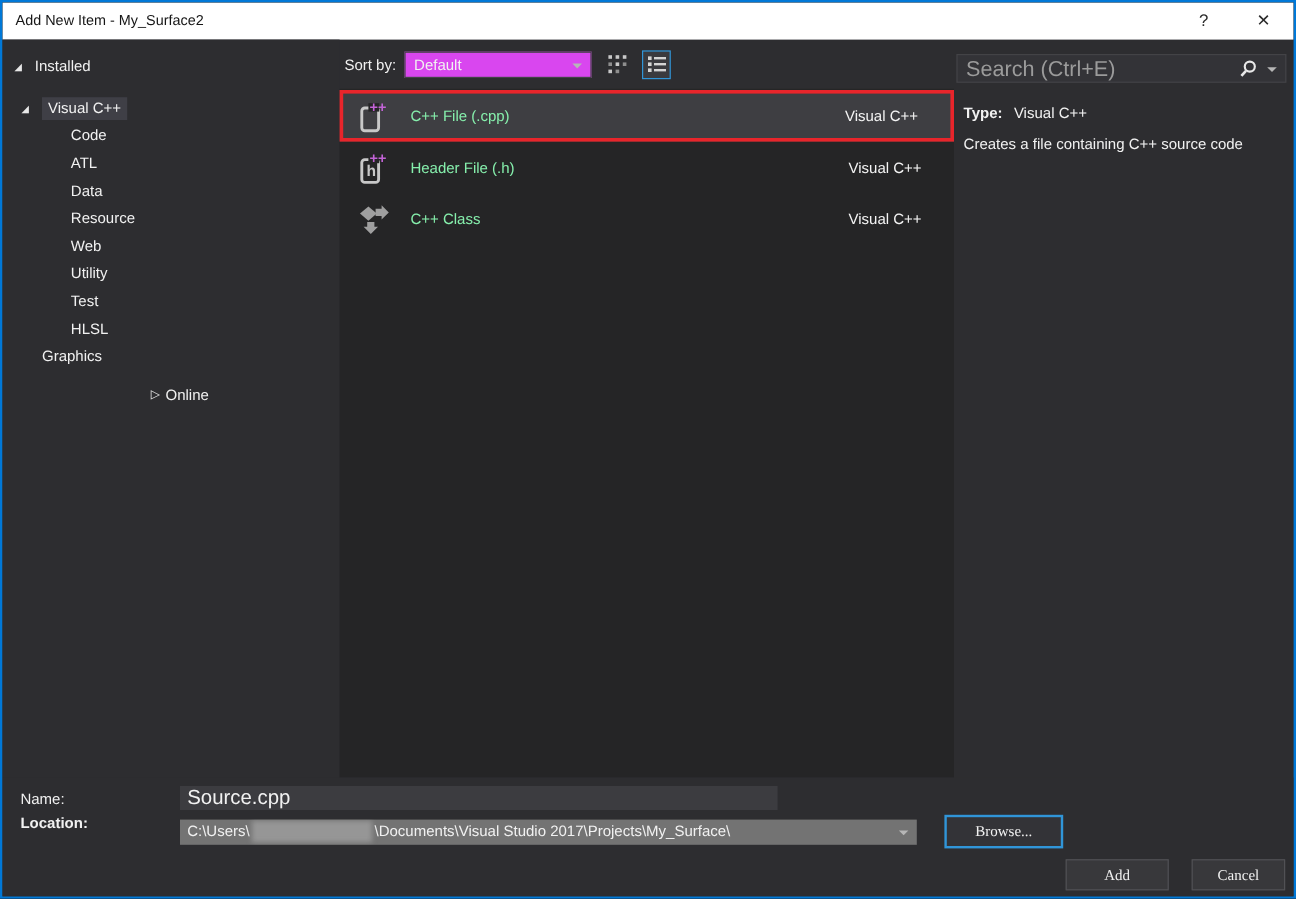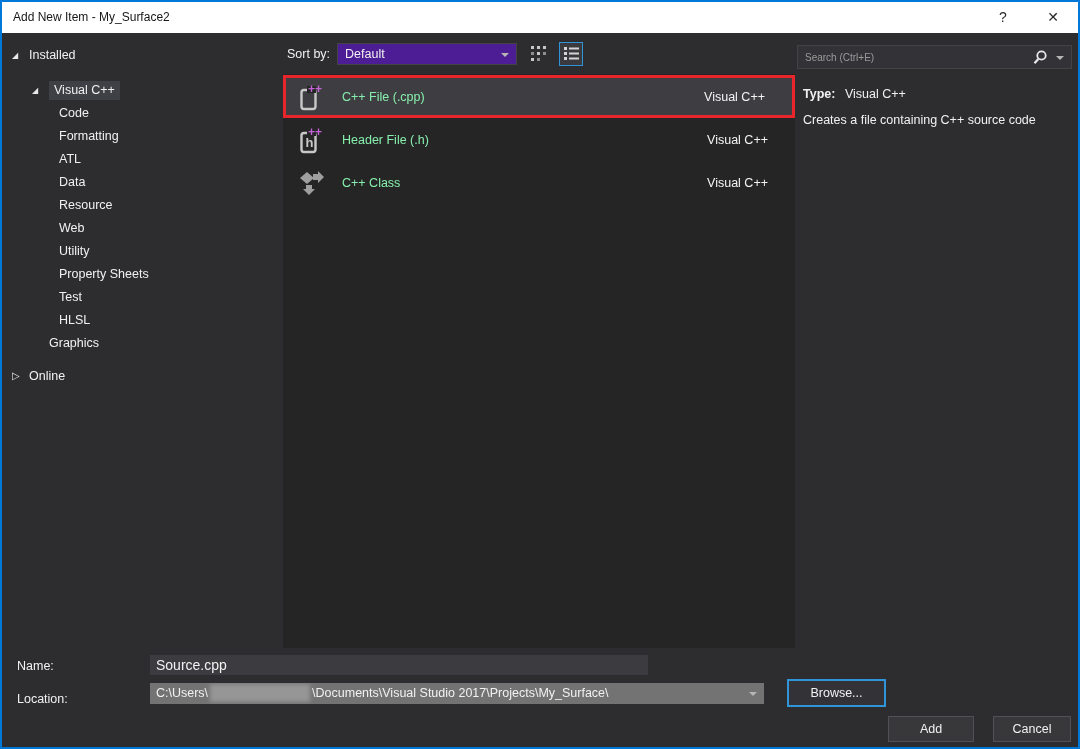--- a/index.html
+++ b/index.html
@@ -30,35 +30,35 @@
     position:absolute; top:31px; left:0; width:281px; bottom:99px;
     background:#2d2d30; padding-top:11px; overflow:hidden;
   }
   .tree-item { height:23px; line-height:23px; white-space:nowrap; cursor:default; }
   .tree-item .tri {
     display:inline-block; width:17px; font-size:8px; color:#e8e8e8;
     vertical-align:1px;
   }
   .tree-item .tri.hollow { font-size:10px; }
   .lvl0 { padding-left:10px; }
-  .lvl1 { padding-left:30px; }
+  .lvl1 { padding-left:16px; }
   .lvl2 { padding-left:57px; }
   .gap-before-vc { margin-top:12px; }
-  .gap-before-online { margin-top:9px; }
+  .gap-before-online { margin-top:9px;text-align:center; }
   .tree-label { font-size:12.5px; }
   .tree-label.selected { background:#3f3f46; padding:2px 5px 3px 5px; }
 
   
   .center-toolbar {
     position:absolute; top:31px; left:281px; width:512px; height:41px;
     display:flex; align-items:center; padding-left:4px;
   }
   .sort-label { margin-right:7px; font-size:12.5px; }
   .sort-dropdown {
-    position:relative; width:180px; height:22px; background:#4c1d95;
+    position:relative; width:156px; height:22px; background:#d946ef;
     border:1px solid #434346; line-height:20px; padding-left:7px;
     font-size:12.5px; cursor:default;
   }
   .dd-arrow {
     position:absolute; right:7px; top:9px; width:0; height:0;
     border-left:4px solid transparent; border-right:4px solid transparent;
     border-top:4px solid #b6b6b6;
   }
   .view-btn {
     width:24px; height:24px; margin-left:9px; display:flex;
@@ -85,62 +85,62 @@
   
   .right-panel {
     position:absolute; top:31px; left:793px; right:0; bottom:99px;
     padding:12px 6px 0 2px;
   }
   .search-box {
     position:relative; height:24px; border:1px solid #434346; background:#333337;
   }
   .search-input {
     width:100%; height:100%; background:transparent; border:none; outline:none;
-    color:#fdba74; font-family:"Liberation Sans", sans-serif; font-size:10px;
+    color:#fdba74; font-family:"Liberation Sans", sans-serif; font-size:18px;
     padding:0 46px 0 7px;
   }
   .search-input::placeholder { color:#9b9b9b; opacity:1; }
   .search-icon { position:absolute; right:22px; top:3px; }
   .search-dd {
     position:absolute; right:7px; top:10px; width:0; height:0;
     border-left:4px solid transparent; border-right:4px solid transparent;
     border-top:4px solid #b6b6b6;
   }
   .type-row { margin:18px 0 0 6px; font-size:12.5px; }
   .type-label { font-weight:bold; }
   .type-value { margin-left:6px; }
   .desc-row { margin:12px 0 0 6px; font-size:12.5px; }
 
   
   .footer { position:absolute; left:0; right:0; bottom:0; height:99px; background:#2d2d30; }
   .field-label { position:absolute; left:15px; font-size:12.5px; }
   .name-label { top:11px; }
-  .location-label { top:44px; }
+  .location-label { top:31px;font-weight:bold; }
   .name-input {
     position:absolute; left:148px; top:7px; width:498px; height:20px;
     background:#3c3c40; border:none; outline:none; color:#f1f1f1;
-    font-family:"Liberation Sans", sans-serif; font-size:14px; padding:0 6px;
+    font-family:"Liberation Sans", sans-serif; font-size:17px; padding:0 6px;
   }
   .location-combo {
     position:absolute; left:148px; top:35px; width:614px; height:21px;
     background:#737373; line-height:21px; padding:0 20px 0 6px;
     white-space:nowrap; overflow:hidden; font-size:12.5px; cursor:default;
   }
   .redacted {
     display:inline-block; width:100px; height:18px; background:#969696;
     filter:blur(2px); vertical-align:-5px; margin:0 2px;
   }
   .combo-arrow {
     position:absolute; right:7px; top:9px; width:0; height:0;
     border-left:4px solid transparent; border-right:4px solid transparent;
     border-top:4px solid #b6b6b6;
   }
   .btn {
     position:absolute; background:#38383b; border:1px solid #515155;
-    color:#f1f1f1; font-family:Liberation Sans, sans-serif; font-size:12.5px;
+    color:#f1f1f1; font-family:Liberation Serif, serif; font-size:12.5px;
     text-align:center; cursor:default;
   }
   .browse-btn { left:785px; top:31px; width:99px; height:28px; background:#333337; border:2px solid #3095d8; }
   .add-btn    { left:886px; top:68px; width:86px; height:26px; }
   .cancel-btn { left:991px; top:68px; width:78px; height:26px; }
 </style>
 </head>
 <body>
 
 <div class="window">
@@ -152,27 +152,25 @@
   </div>
 
   <div class="sidebar">
     <div class="tree-item lvl0">
       <span class="tri">◢</span><span class="tree-label">Installed</span>
     </div>
     <div class="tree-item lvl1 gap-before-vc">
       <span class="tri">◢</span><span class="tree-label selected">Visual C++</span>
     </div>
     <div class="tree-item lvl2"><span class="tree-label">Code</span></div>
-    <div class="tree-item lvl2"><span class="tree-label">Formatting</span></div>
     <div class="tree-item lvl2"><span class="tree-label">ATL</span></div>
     <div class="tree-item lvl2"><span class="tree-label">Data</span></div>
     <div class="tree-item lvl2"><span class="tree-label">Resource</span></div>
     <div class="tree-item lvl2"><span class="tree-label">Web</span></div>
     <div class="tree-item lvl2"><span class="tree-label">Utility</span></div>
-    <div class="tree-item lvl2"><span class="tree-label">Property Sheets</span></div>
     <div class="tree-item lvl2"><span class="tree-label">Test</span></div>
     <div class="tree-item lvl2"><span class="tree-label">HLSL</span></div>
     <div class="tree-item lvl1"><span class="tree-label" style="margin-left:17px;">Graphics</span></div>
     <div class="tree-item lvl0 gap-before-online">
       <span class="tri hollow">▷</span><span class="tree-label">Online</span>
     </div>
   </div>
 
   <div class="center-toolbar">
     <span class="sort-label">Sort by:</span>

